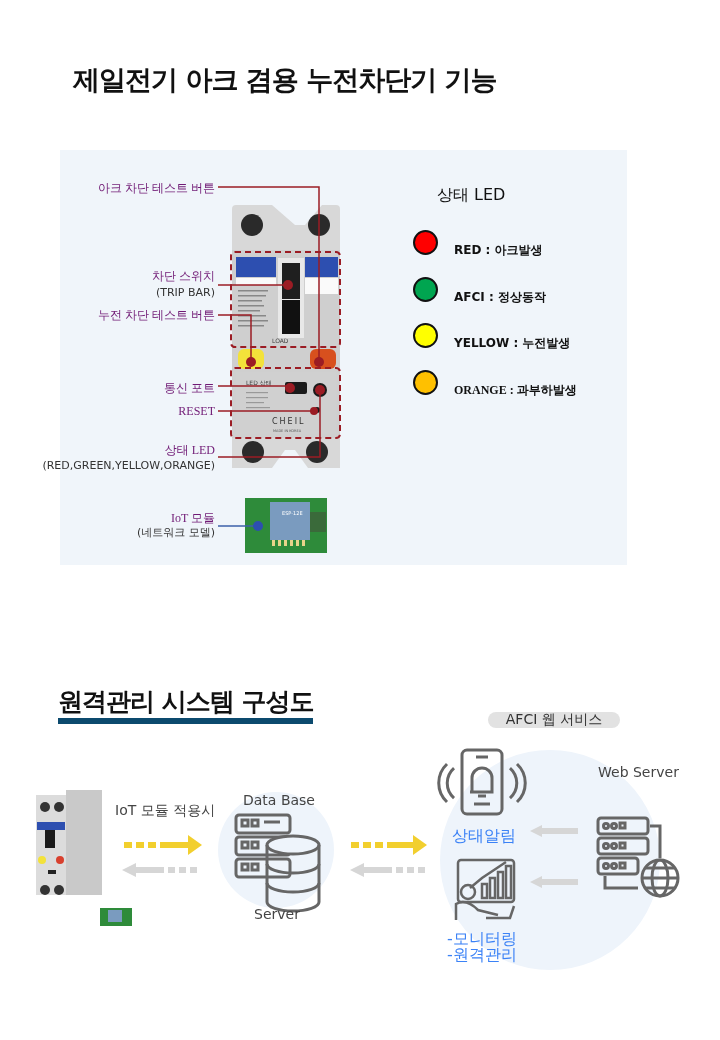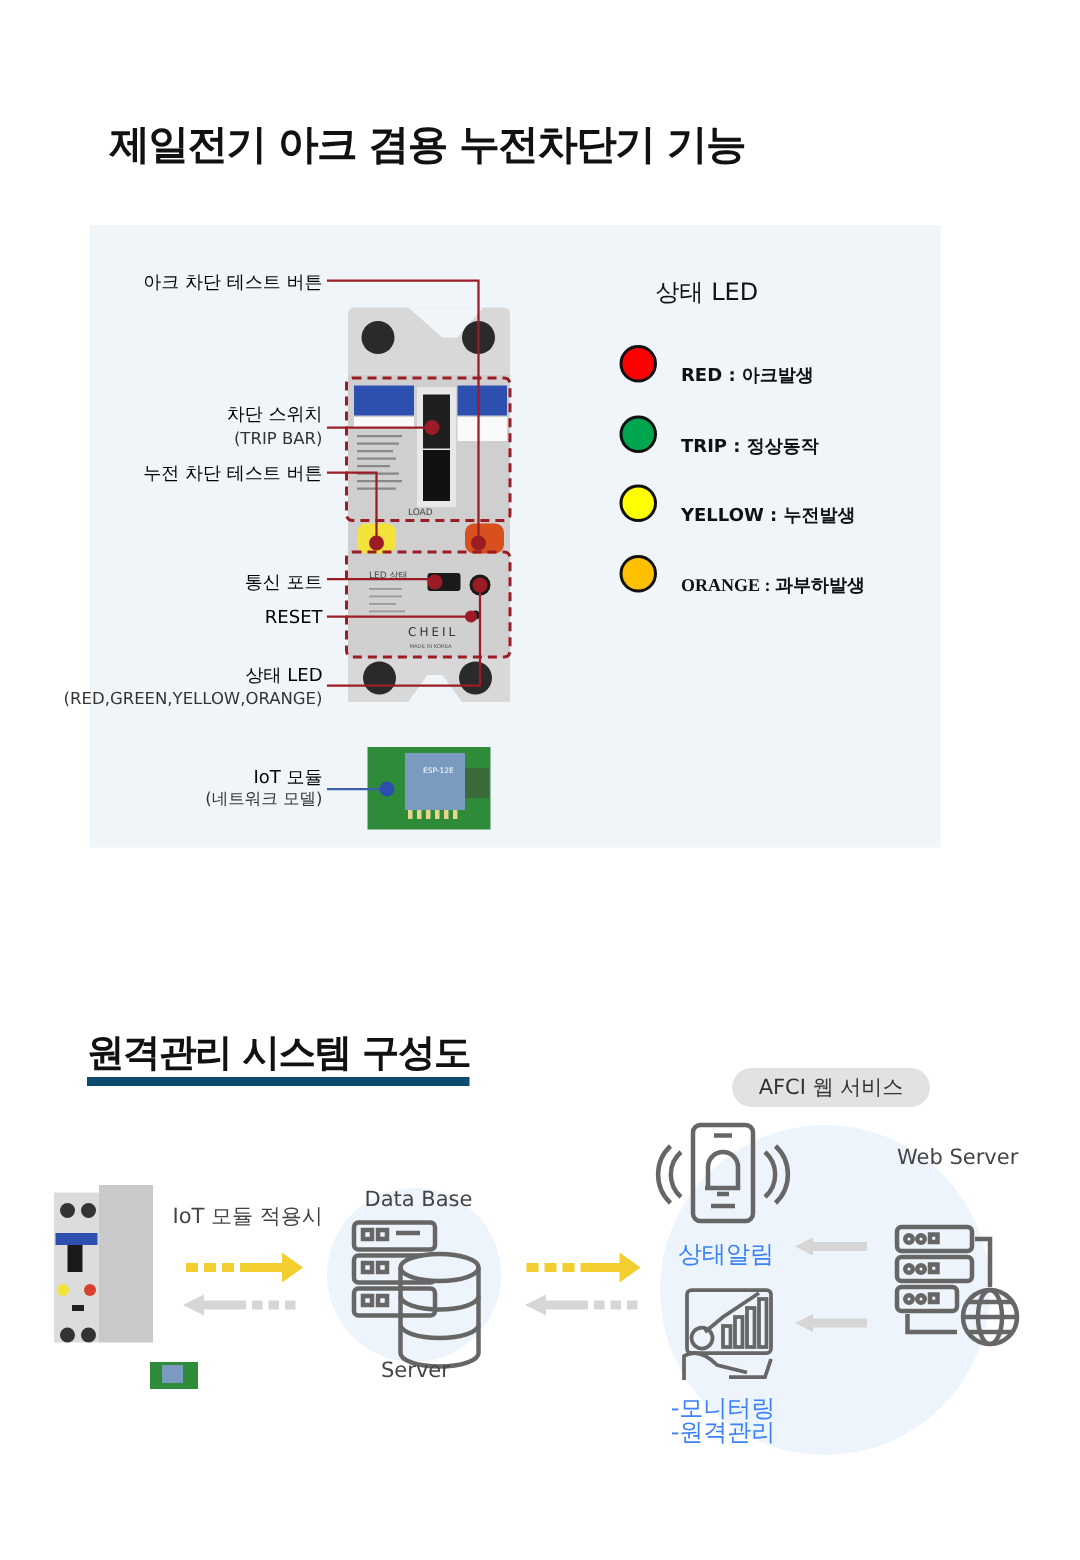--- a/index.html
+++ b/index.html
@@ -1,34 +1,34 @@
 <!DOCTYPE html>
 <html><head>
 <meta charset="utf-8">
 <style>
   * { box-sizing: border-box; margin: 0; padding: 0; }
   html, body { width: 720px; height: 1040px; background: #ffffff; overflow: hidden; }
   body { position: relative; font-family: "DejaVu Sans", "Liberation Sans", sans-serif; color: #111; }
 
   .abs { position: absolute; }
 
-  .title1 { left: 73px; top: 78px; font-size: 27px; font-weight: bold; letter-spacing: -1px; color: #111; white-space: nowrap; }
+  .title1 { left: 73px; top: 62px; font-size: 27px; font-weight: bold; letter-spacing: -1px; color: #111; white-space: nowrap; }
   .title2 { left: 58px; top: 686px; font-size: 25px; font-weight: bold; letter-spacing: -1px; color: #111; white-space: nowrap; border-bottom: 6px solid #0c4a6e; line-height: 32px; }
 
   .panel { left: 60px; top: 150px; width: 567px; height: 415px; background: #f0f5fa; }
 
-  .callout { font-size: 12px; color: #000000; white-space: nowrap; text-align: center; }
+  .callout { font-size: 12px; color: #701a75; white-space: nowrap; text-align: center; font-family: Liberation Serif, serif; }
   .callout-sub { font-size: 11px; color: #333; white-space: nowrap; text-align: right; }
 
   .led-title { left: 437px; top: 185px; font-size: 16px; color: #111; }
   .led-row { display: flex; align-items: center; left: 413px; }
   .led-dot { width: 25px; height: 25px; border-radius: 50%; border: 2px solid #111; }
   .led-text { margin-left: 16px; font-size: 12px; font-weight: bold; color: #111; white-space: nowrap; margin-top: 16px; }
 
-  .pill { left: 488px; top: 712px; width: 132px; height: 26px; border-radius: 13px; background: #e2e2e2; font-size: 14px; color: #333; display: flex; align-items: center; justify-content: center; }
+  .pill { left: 488px; top: 712px; width: 132px; height: 16px; border-radius: 13px; background: #e2e2e2; font-size: 14px; color: #333; display: flex; align-items: center; justify-content: center; }
 
   .diag-label { font-size: 14px; color: #444; white-space: nowrap; }
   .diag-label-c { font-size: 16px; color: #3b82f6; white-space: nowrap; text-align: center; }
 </style>
 </head>
 <body>
 
 <div class="abs title1">제일전기 아크 겸용 누전차단기 기능</div>
 
 <div class="abs panel"></div>
@@ -133,21 +133,21 @@
 <div class="abs callout-sub" style="right:505px; top:525px;margin-left:44px;">(네트워크 모델)</div>
 
 <div class="abs led-title">상태 LED</div>
 
 <div class="abs led-row" style="top:226px;">
   <div class="led-dot" style="background:#ff0000;"></div>
   <div class="led-text"><span>RED</span> : <span>아크발생</span></div>
 </div>
 <div class="abs led-row" style="top:273px;">
   <div class="led-dot" style="background:#00a550;"></div>
-  <div class="led-text"><span>TRIP</span> : <span>정상동작</span></div>
+  <div class="led-text"><span>AFCI</span> : <span>정상동작</span></div>
 </div>
 <div class="abs led-row" style="top:319px;">
   <div class="led-dot" style="background:#ffff00;"></div>
   <div class="led-text"><span>YELLOW</span> : <span>누전발생</span></div>
 </div>
 <div class="abs led-row" style="top:366px;font-family:Liberation Serif, serif;">
   <div class="led-dot" style="background:#ffc000;"></div>
   <div class="led-text"><span>ORANGE</span> : <span>과부하발생</span></div>
 </div>
 

